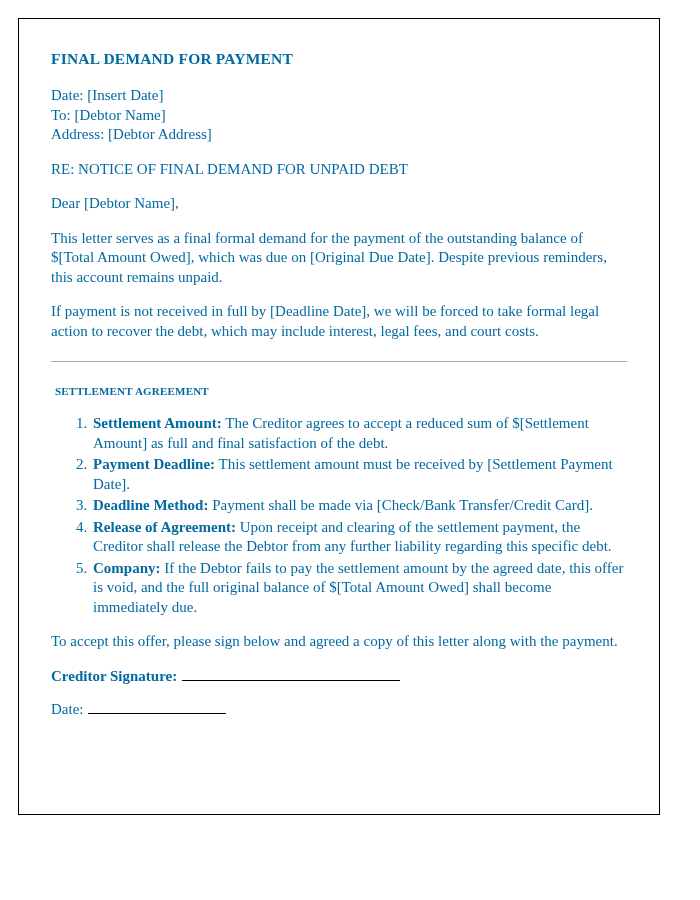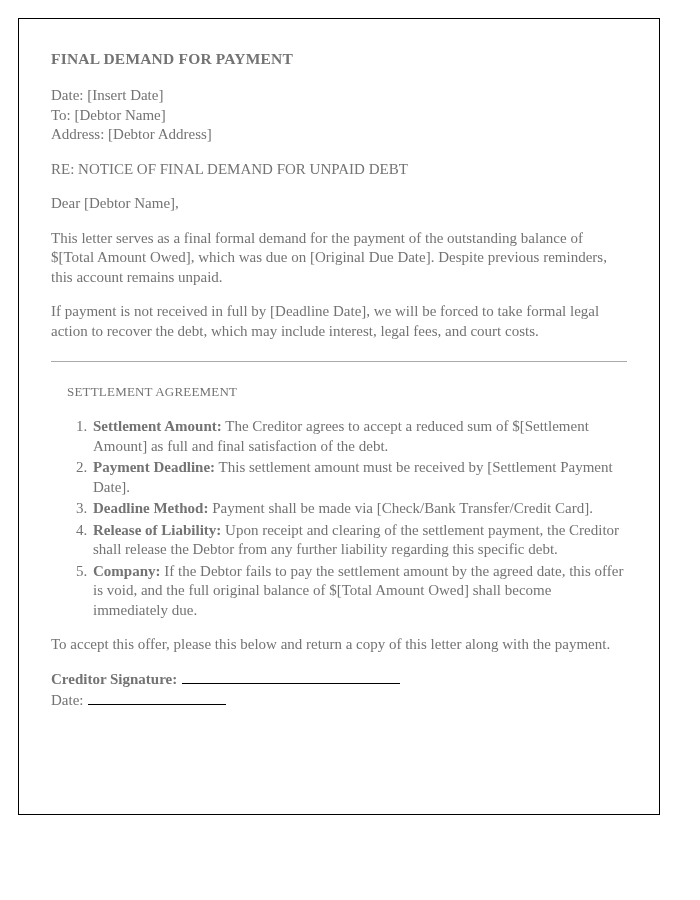--- a/index.html
+++ b/index.html
@@ -12,21 +12,21 @@
   }
   .sheet {
     position: absolute;
     left: 18px;
     top: 18px;
     width: 642px;
     height: 797px;
     box-sizing: border-box;
     border: 1px solid #000000;
     padding: 24px 32px 20px 32px;
-    color: #737373;
+    color: #0369a1;
     font-size: 15px;
     line-height: 1.3;
     overflow: hidden;
     background: #ffffff;
   }
   .letter-title {
     font-weight: bold;
     font-size: 15.5px;
     margin: 6px 0 17px 0;
     letter-spacing: 0.2px;
@@ -37,35 +37,35 @@
   .meta-line { margin: 0; }
   .para {
     margin: 15px 0;
   }
   .section-divider {
     border: none;
     border-top: 1px solid #aaaaaa;
     margin: 20px 0 22px 0;
   }
   .section-heading {
-    font-weight: normal;
-    font-size: 13px;
-    margin: 0 0 16px 16px;
+    font-weight: bold;
+    font-size: 11px;
+    margin: 0 0 16px 4px;
     letter-spacing: 0.2px;
   }
   ol.terms {
     margin: 15px 0 15px 0;
     padding-left: 40px;
   }
   ol.terms li {
     margin: 0 0 2px 0;
     padding-left: 2px;
   }
   .bold { font-weight: bold; }
-  .sig-row { margin: 2px 0; }
+  .sig-row { margin: 14px 0; }
   .sig-line {
     display: inline-block;
     border-bottom: 1px solid #000000;
     height: 13px;
     vertical-align: baseline;
     margin-left: 5px;
   }
   .sig-line.creditor { width: 218px; }
   .sig-line.date { width: 138px; }
 </style>
@@ -100,28 +100,28 @@
     <li>
       <span class="bold">Settlement Amount:</span><span> The Creditor agrees to accept a reduced sum of $[Settlement Amount] as full and final satisfaction of the debt.</span>
     </li>
     <li>
       <span class="bold">Payment Deadline:</span><span> This settlement amount must be received by [Settlement Payment Date].</span>
     </li>
     <li>
       <span class="bold">Deadline Method:</span><span> Payment shall be made via [Check/Bank Transfer/Credit Card].</span>
     </li>
     <li>
-      <span class="bold">Release of Liability:</span><span> Upon receipt and clearing of the settlement payment, the Creditor shall release the Debtor from any further liability regarding this specific debt.</span>
+      <span class="bold">Release of Agreement:</span><span> Upon receipt and clearing of the settlement payment, the Creditor shall release the Debtor from any further liability regarding this specific debt.</span>
     </li>
     <li>
       <span class="bold">Company:</span><span> If the Debtor fails to pay the settlement amount by the agreed date, this offer is void, and the full original balance of $[Total Amount Owed] shall become immediately due.</span>
     </li>
   </ol>
 
-  <p class="para">To accept this offer, please this below and return a copy of this letter along with the payment.</p>
+  <p class="para">To accept this offer, please sign below and agreed a copy of this letter along with the payment.</p>
 
   <div class="sig-row">
     <span class="bold">Creditor Signature:</span><span class="sig-line creditor"></span>
   </div>
 
   <div class="sig-row">
     <span>Date:</span><span class="sig-line date"></span>
   </div>
 
 </div>

